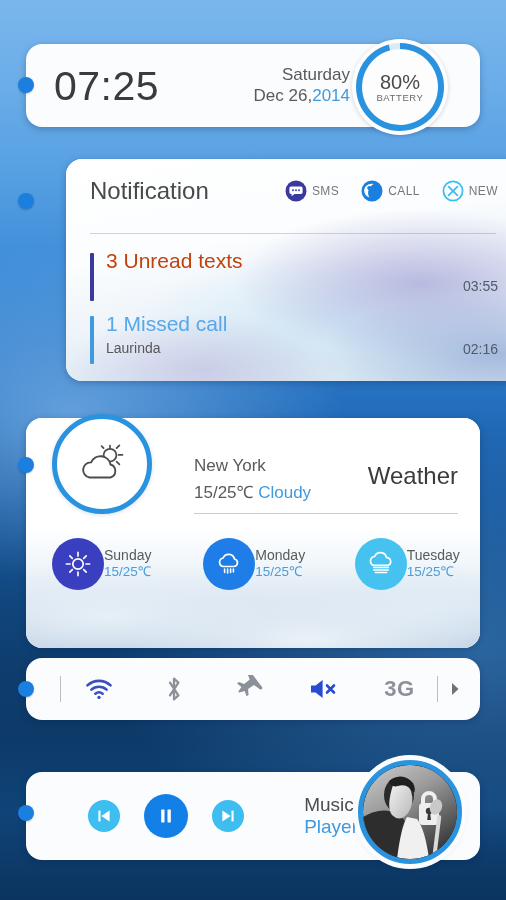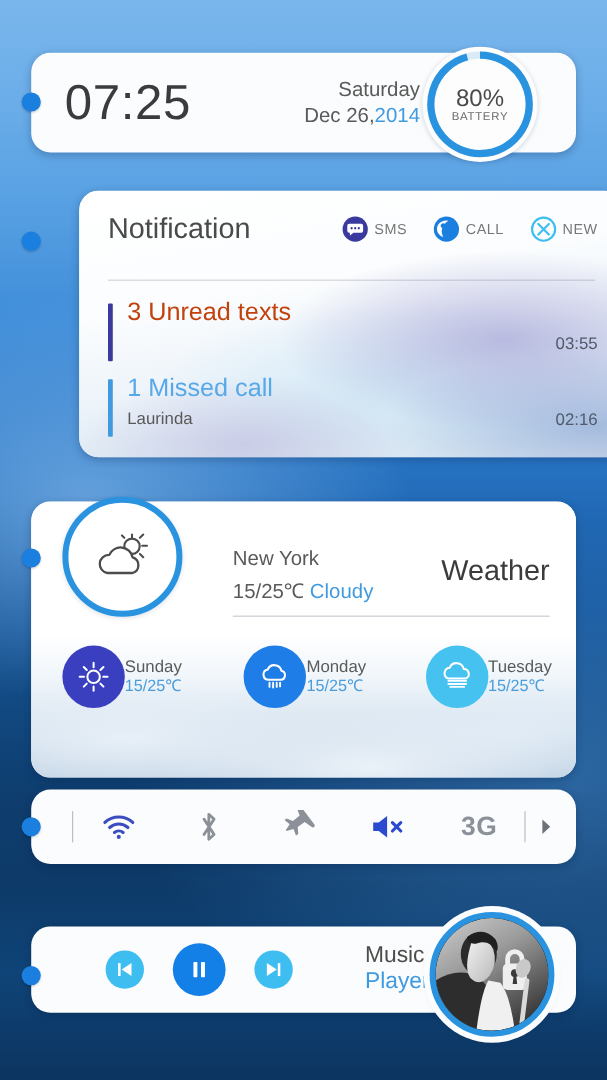--- a/index.html
+++ b/index.html
@@ -183,21 +183,21 @@
   }
   .tg-sep { width:1px; height:26px; background:#b9bfc7; flex:none; }
   .tg-item {
     flex:1; display:flex; align-items:center; justify-content:center;
     height:100%;
   }
   .tg-3g { font-size:22px; font-weight:bold; color:#8c9199; letter-spacing:0.5px; }
   .tg-arrow { width:34px; display:flex; align-items:center; justify-content:center; }
 
   
-  #music-card { top:772px; height:72px; }
+  #music-card { top:772px; height:88px; }
   .music-row { position:absolute; inset:0; display:flex; align-items:center; }
   .mbtn { border-radius:50%; display:flex; align-items:center; justify-content:center; flex:none; }
   .mbtn.small { width:32px; height:32px; background:#3ebdf0; }
   .mbtn.big { width:44px; height:44px; background:#1380e8; }
   .music-text {
     position:absolute; right:122px; top:50%; transform:translateY(-50%);
     text-align:left; line-height:1.18;
   }
   .music-l1 { font-size:19px; color:#4d4d4d; font-weight:300; }
   .music-l2 { font-size:19px; color:#3f9ae0; font-weight:400; }

